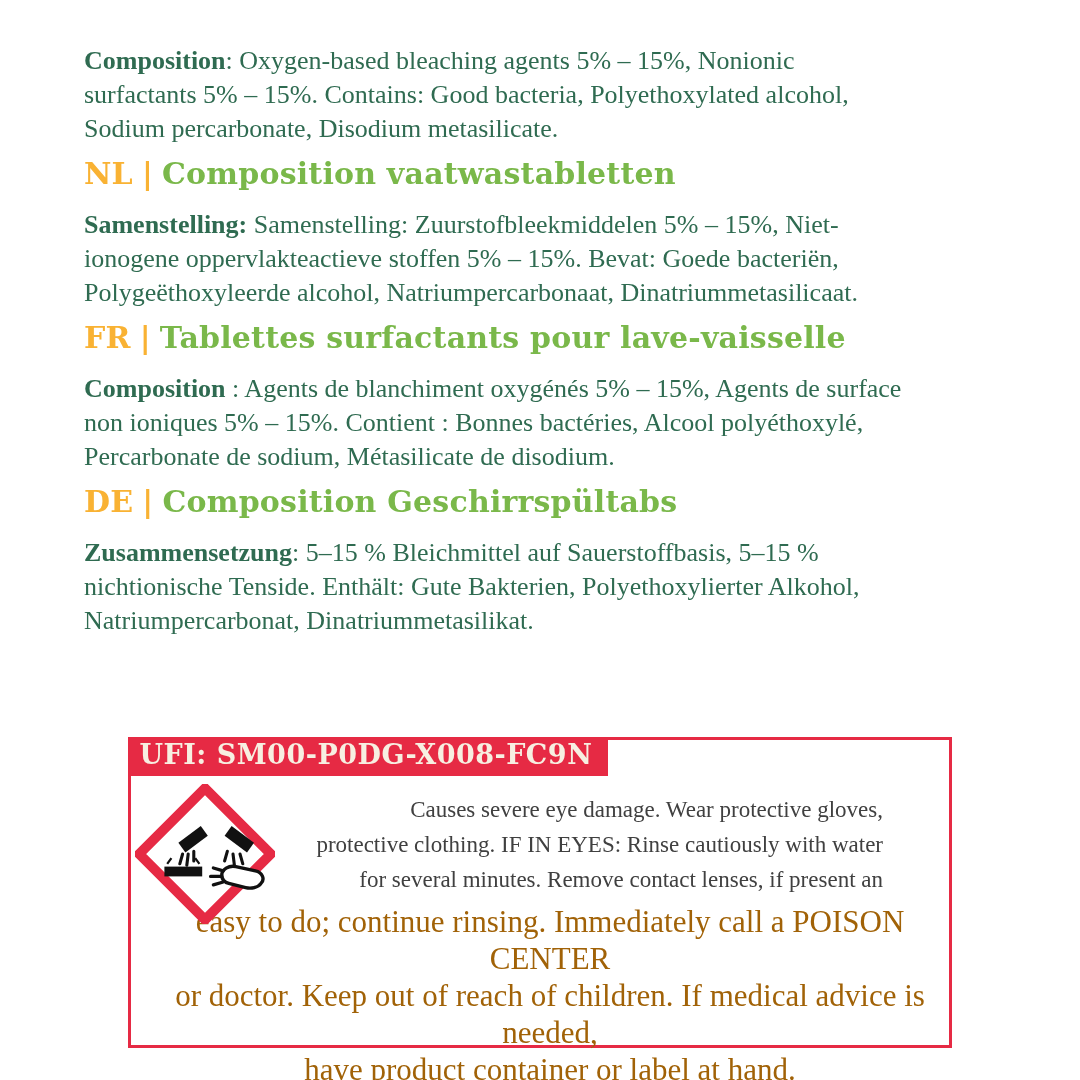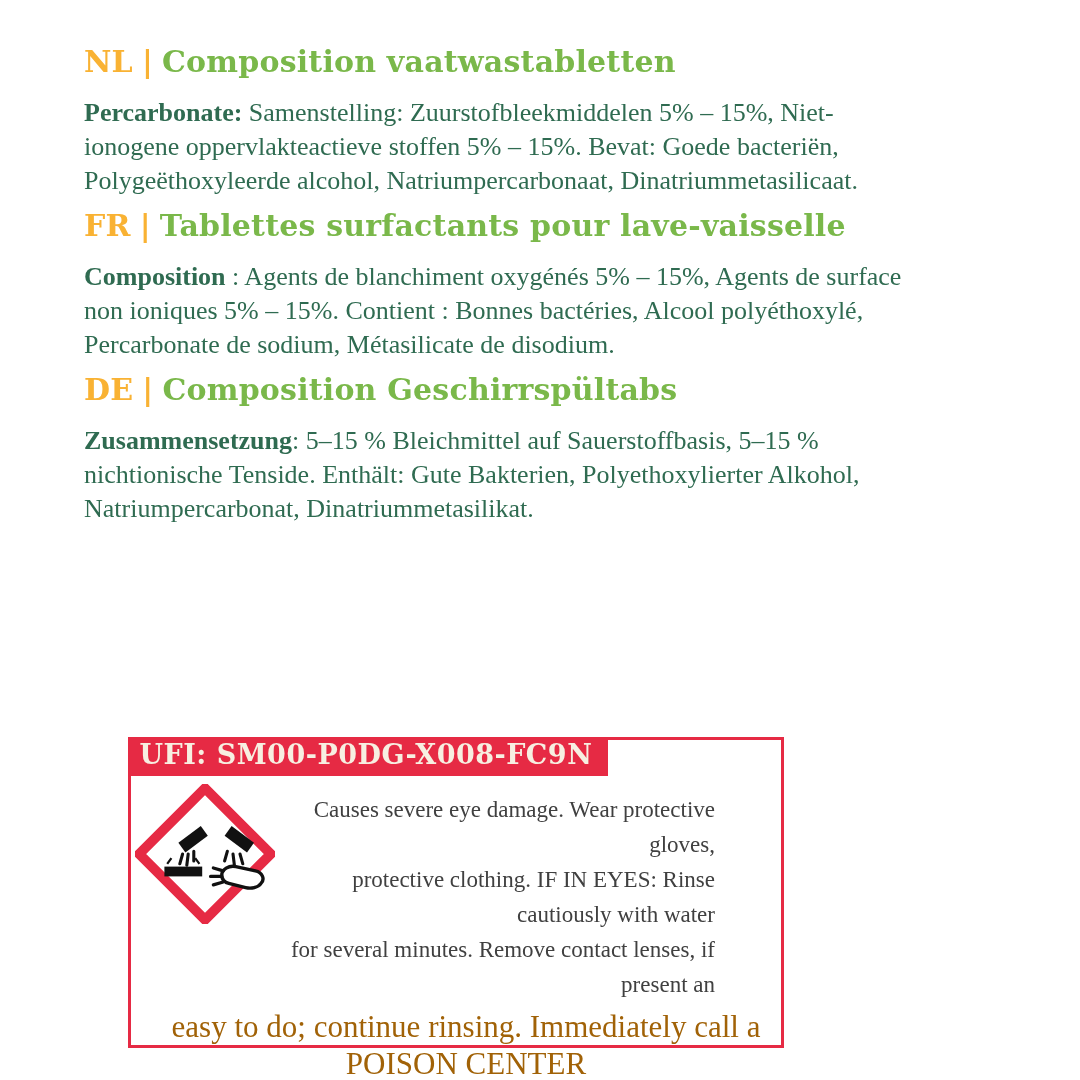--- a/index.html
+++ b/index.html
@@ -31,21 +31,21 @@
     font-size:26px;
     line-height:34px;
     color:#2F6B51;
     margin:0 0 10px 0;
     white-space:pre-line;
   }
   .section-body strong{font-weight:bold;}
   .hazard-box{
     position:absolute;
     left:128px;top:737px;
-    width:656px;height:311px;
+    width:824px;height:311px;
     border:3.5px solid #E62A44;
     box-sizing:border-box;
     background:#ffffff;
   }
   .ufi-band{
     position:absolute;
     top:-3.5px;left:-3.5px;
     background:#E62A44;
     color:#F7EFE1;
     font-family:"DejaVu Serif", serif;
@@ -79,25 +79,28 @@
   }
 </style>
 </head>
 <body>
 
 <div class="canvas">
 
   <div class="content">
 
     <div class="section">
+      <p class="section-body"><strong>Composition</strong><span>: Oxygen-based bleaching agents 5% – 15%, Nonionic
+surfactants 5% – 15%. Contains: Good bacteria, Polyethoxylated alcohol,
+Sodium percarbonate, Disodium metasilicate.</span></p>
     </div>
 
     <div class="section">
       <h2 class="section-heading"><span class="lang-code">NL</span><span class="pipe">|</span><span class="section-title">Composition vaatwastabletten</span></h2>
-      <p class="section-body"><strong>Percarbonate:</strong><span> Samenstelling: Zuurstofbleekmiddelen 5% – 15%, Niet-
+      <p class="section-body"><strong>Samenstelling:</strong><span> Samenstelling: Zuurstofbleekmiddelen 5% – 15%, Niet-
 ionogene oppervlakteactieve stoffen 5% – 15%. Bevat: Goede bacteriën,
 Polygeëthoxyleerde alcohol, Natriumpercarbonaat, Dinatriummetasilicaat.</span></p>
     </div>
 
     <div class="section">
       <h2 class="section-heading"><span class="lang-code">FR</span><span class="pipe">|</span><span class="section-title">Tablettes surfactants pour lave-vaisselle</span></h2>
       <p class="section-body"><strong>Composition</strong><span> : Agents de blanchiment oxygénés 5% – 15%, Agents de surface
 non ioniques 5% – 15%. Contient : Bonnes bactéries, Alcool polyéthoxylé,
 Percarbonate de sodium, Métasilicate de disodium.</span></p>
     </div>

